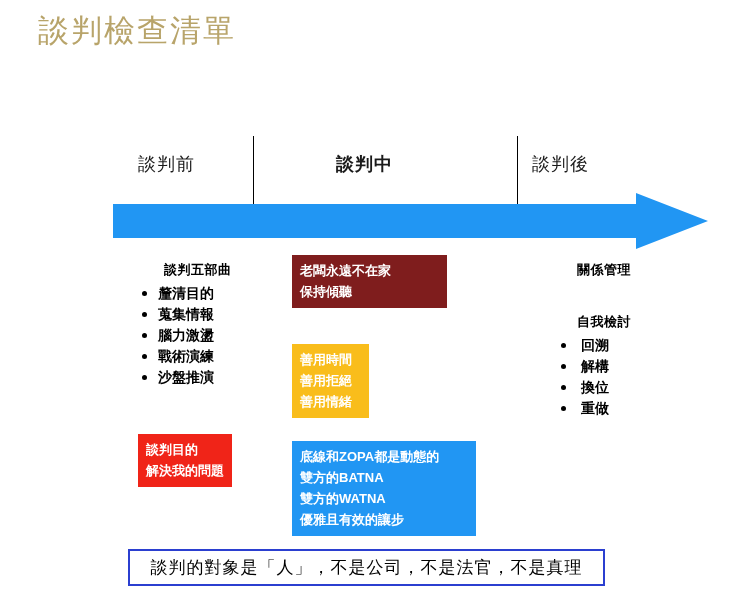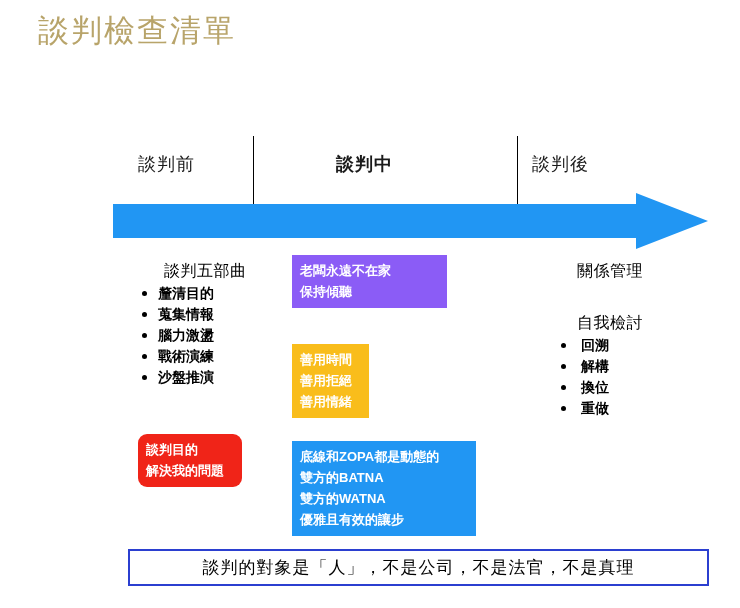--- a/index.html
+++ b/index.html
@@ -62,22 +62,22 @@
     position: absolute;
     left: 113px;
     top: 193px;
     width: 595px;
     height: 56px;
   }
 
   
   .col-head {
     position: absolute;
-    font-size: 16px;
-    font-weight: normal;
+    font-size: 13px;
+    font-weight: bold;
     white-space: nowrap;
     color: #000;
     letter-spacing: 0.5px;
     padding-left: 26px;
   }
   .bullets {
     position: absolute;
     margin: 0;
     padding: 0;
     list-style: none;
@@ -120,56 +120,55 @@
     line-height: 21px;
     padding: 5px 8px 6px 8px;
     white-space: nowrap;
   }
   .box div { white-space: nowrap; }
 
   .box-green {
     left: 292px;
     top: 255px;
     width: 155px;
-    background: #8b5cf6;
+    background: #7f1d1d;
     color: #ffffff;
     font-weight: bold;
   }
   .box-orange {
     left: 292px;
     top: 344px;
     width: 77px;
     background: #f9bd1b;
     color: #ffffff;
     font-weight: bold;
   }
   .box-red {
     left: 138px;
     top: 434px;
-    width: 104px;
+    width: 94px;
     background: #f02418;
     color: #ffffff;
     font-weight: bold;
-    border-radius: 9px;
   }
   .box-blue {
     left: 292px;
     top: 441px;
     width: 184px;
     background: #2196f3;
     color: #ffffff;
     font-weight: bold;
   }
 
   
   .banner {
     position: absolute;
     left: 128px;
     top: 549px;
-    width: 581px;
+    width: 477px;
     height: 37px;
     box-sizing: border-box;
     border: 2px solid #2b3fd0;
     display: flex;
     align-items: center;
     justify-content: center;
     font-size: 17px;
     color: #000;
     letter-spacing: 1px;
     background: #ffffff;

